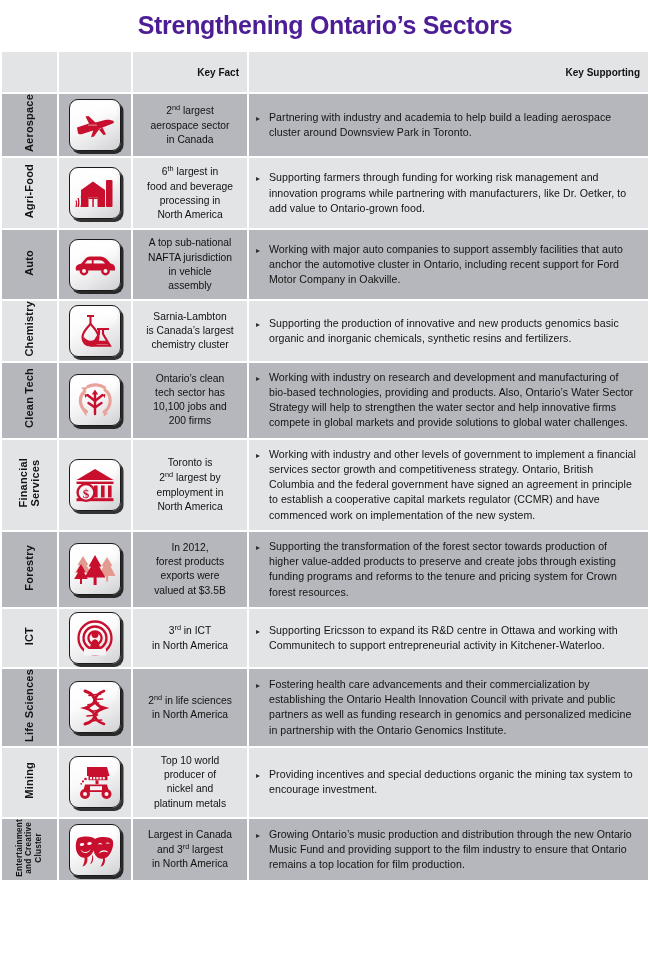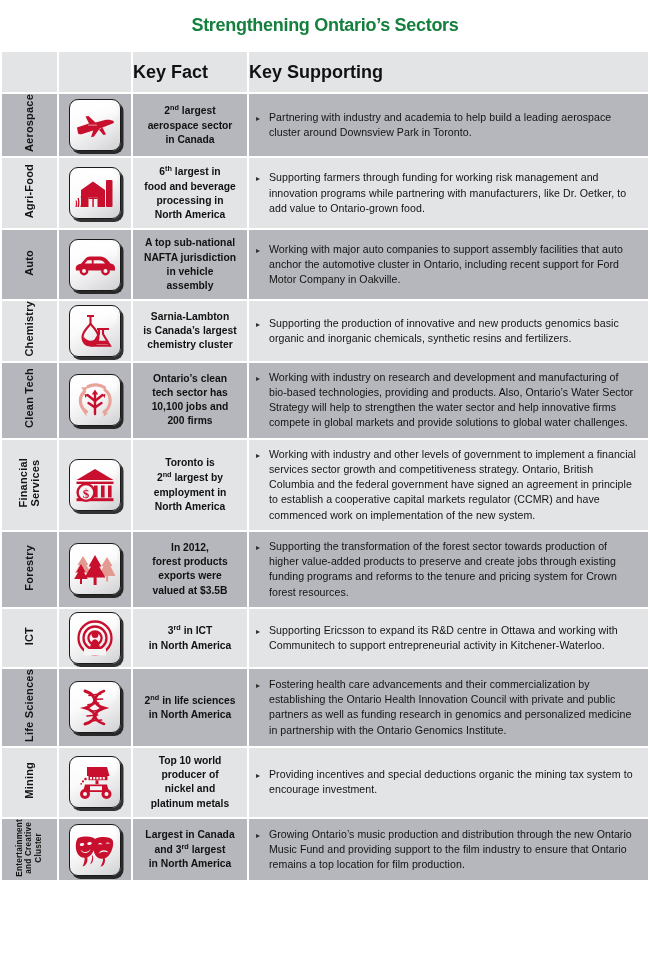--- a/index.html
+++ b/index.html
@@ -13,51 +13,51 @@
   #sheet { width:650px; height:978px; position:relative; background:#ffffff; }
 
   
   .title-bar {
     height:50px;
     display:flex; align-items:center; justify-content:center;
     background:#ffffff;
   }
   .title-bar h1 {
     margin:16px;
-    font-size:18px;
+    font-size:25px;
     font-weight:bold;
     letter-spacing:-0.3px;
-    color:#15803d;
+    color:#4c1d95;
     font-family:"Liberation Sans", sans-serif;
   }
 
   
   table.grid {
     width:650px;
     border-collapse:separate;
     border-spacing:2px 2px;
     table-layout:fixed;
     margin:0; padding:0;
     background:#ffffff;
   }
   col.c-sector { width:55px; }
   col.c-icon   { width:72px; }
   col.c-fact   { width:114px; }
   col.c-init   { width:auto; }
 
   
   thead th {
-    padding:0;
+    padding:8px;
     height:40px;
     vertical-align:middle;
-    font-size:18px;
+    font-size:10px;
     font-weight:bold;
     color:#111;
     background:#e3e4e6;
-    text-align:left;
+    text-align:right;
   }
   thead th.blank { background:#e3e4e6; }
 
   
   tbody td { padding:0; vertical-align:middle; }
 
   tbody tr.light td { background:#e3e4e6; }
   tbody tr.dark  td { background:#b5b7bc; }
 
   
@@ -95,21 +95,21 @@
     border-radius:7px 7px 40% 40%;
     background:linear-gradient(to bottom,rgba(255,255,255,0.95),rgba(255,255,255,0.08));
     pointer-events:none;
   }
   .icon-btn svg { display:block; position:relative; z-index:2; }
 
   
   .fact-cell {
     text-align:center;
     font-size:10.3px;
-    font-weight:bold;
+    font-weight:normal;
     line-height:1.38;
     color:#111;
     padding:6px 7px;
   }
   .fact-cell sup { font-size:7.3px; vertical-align:super; }
 
   
   .init-cell { padding:7px 9px 7px 7px; }
   .bullet-row { display:flex; align-items:flex-start; }
   .bullet-mark {

